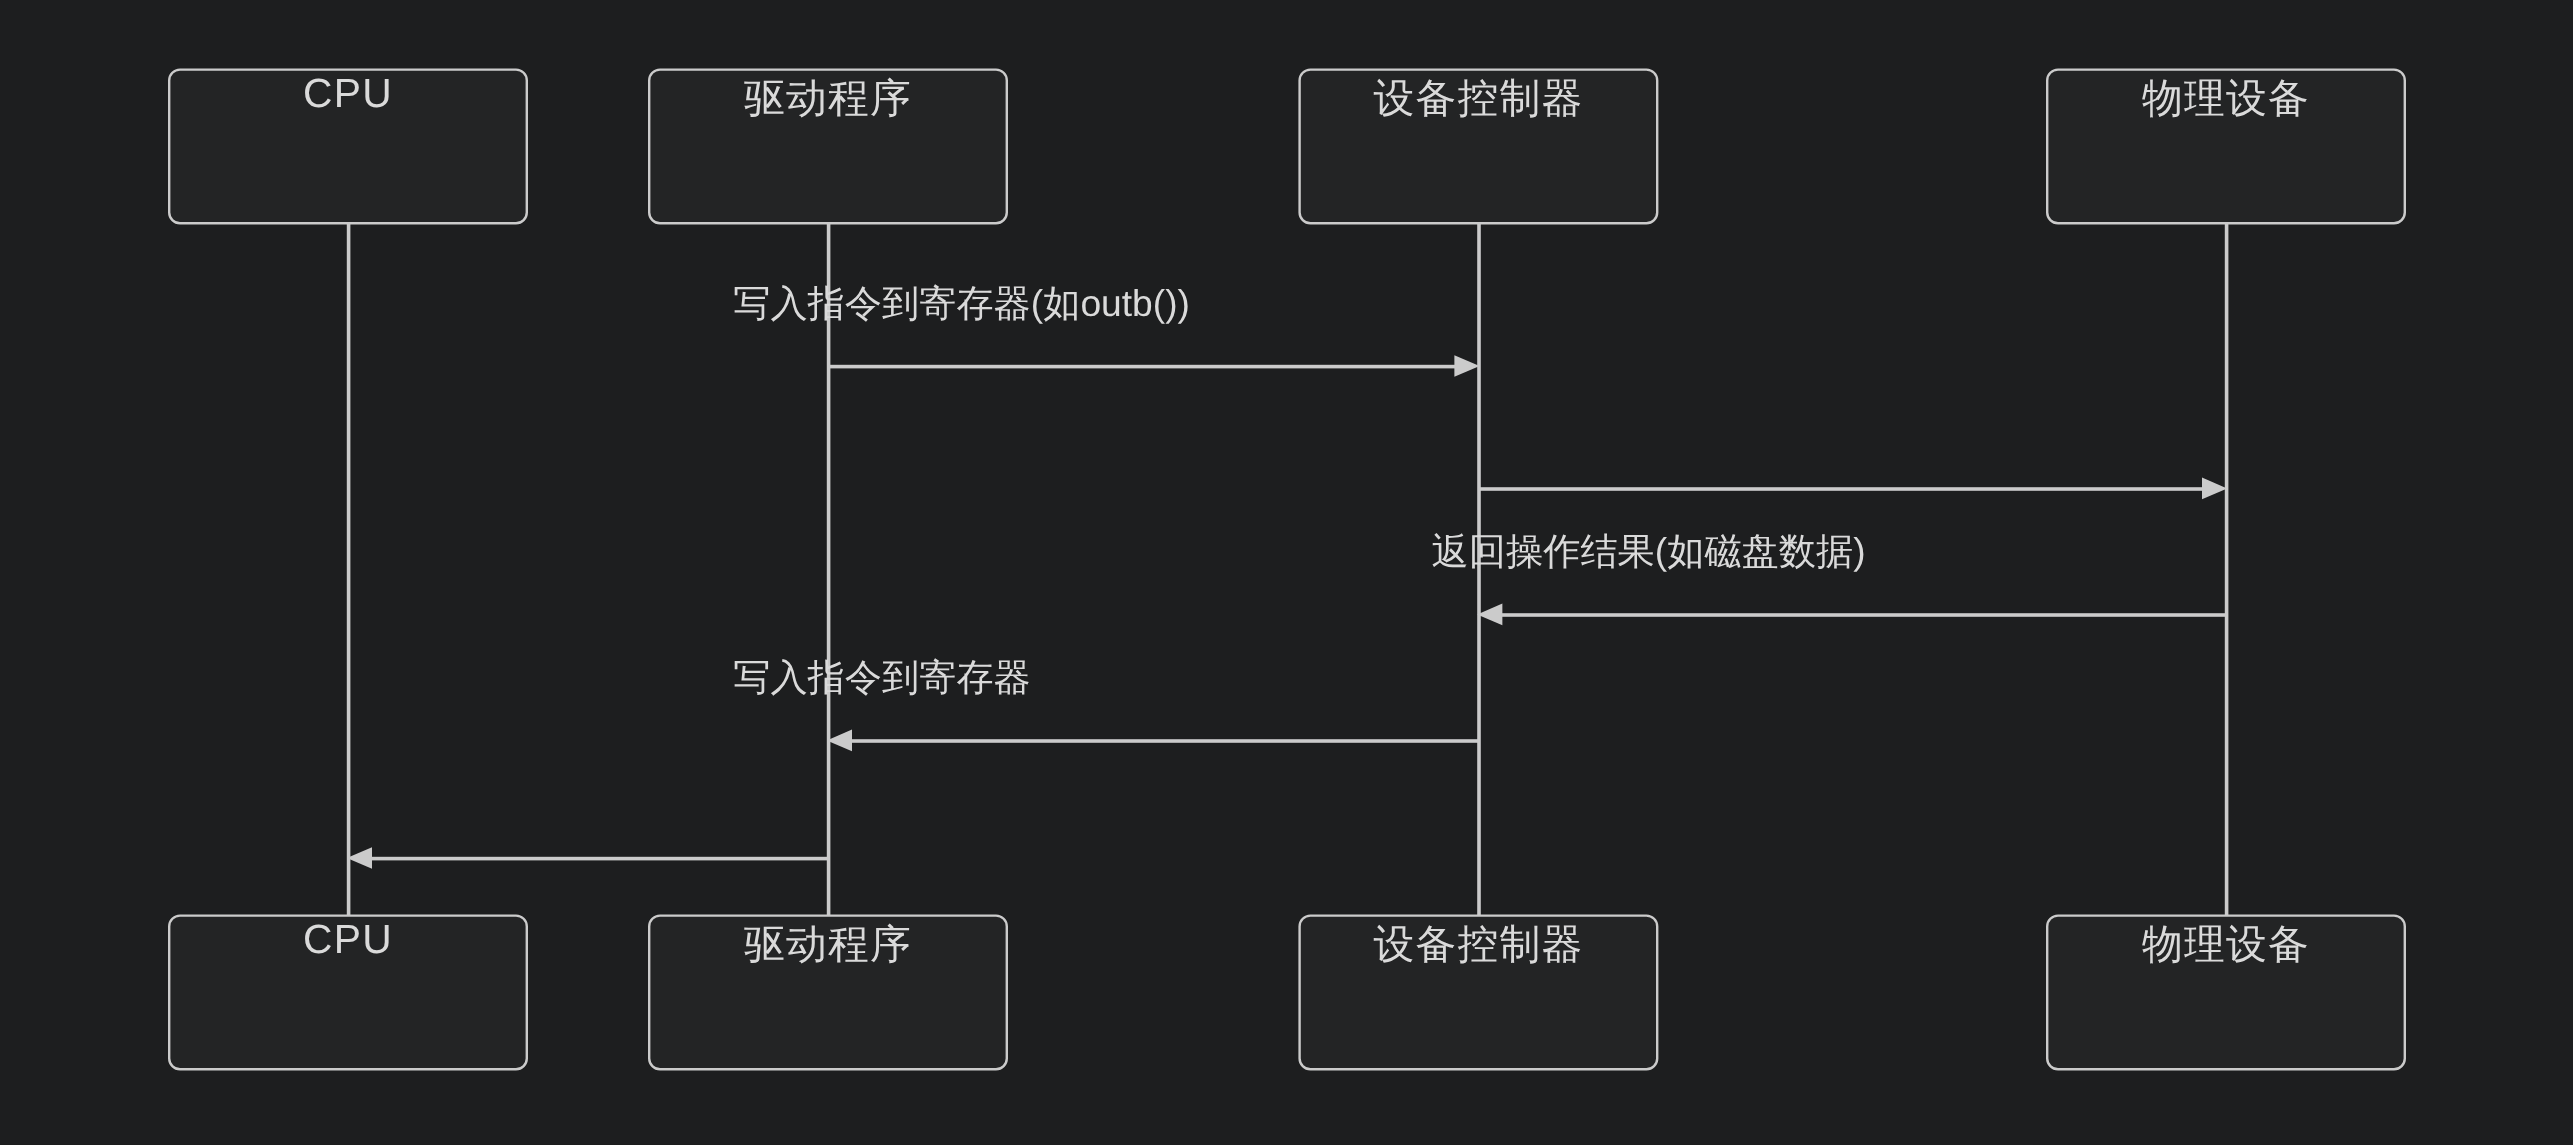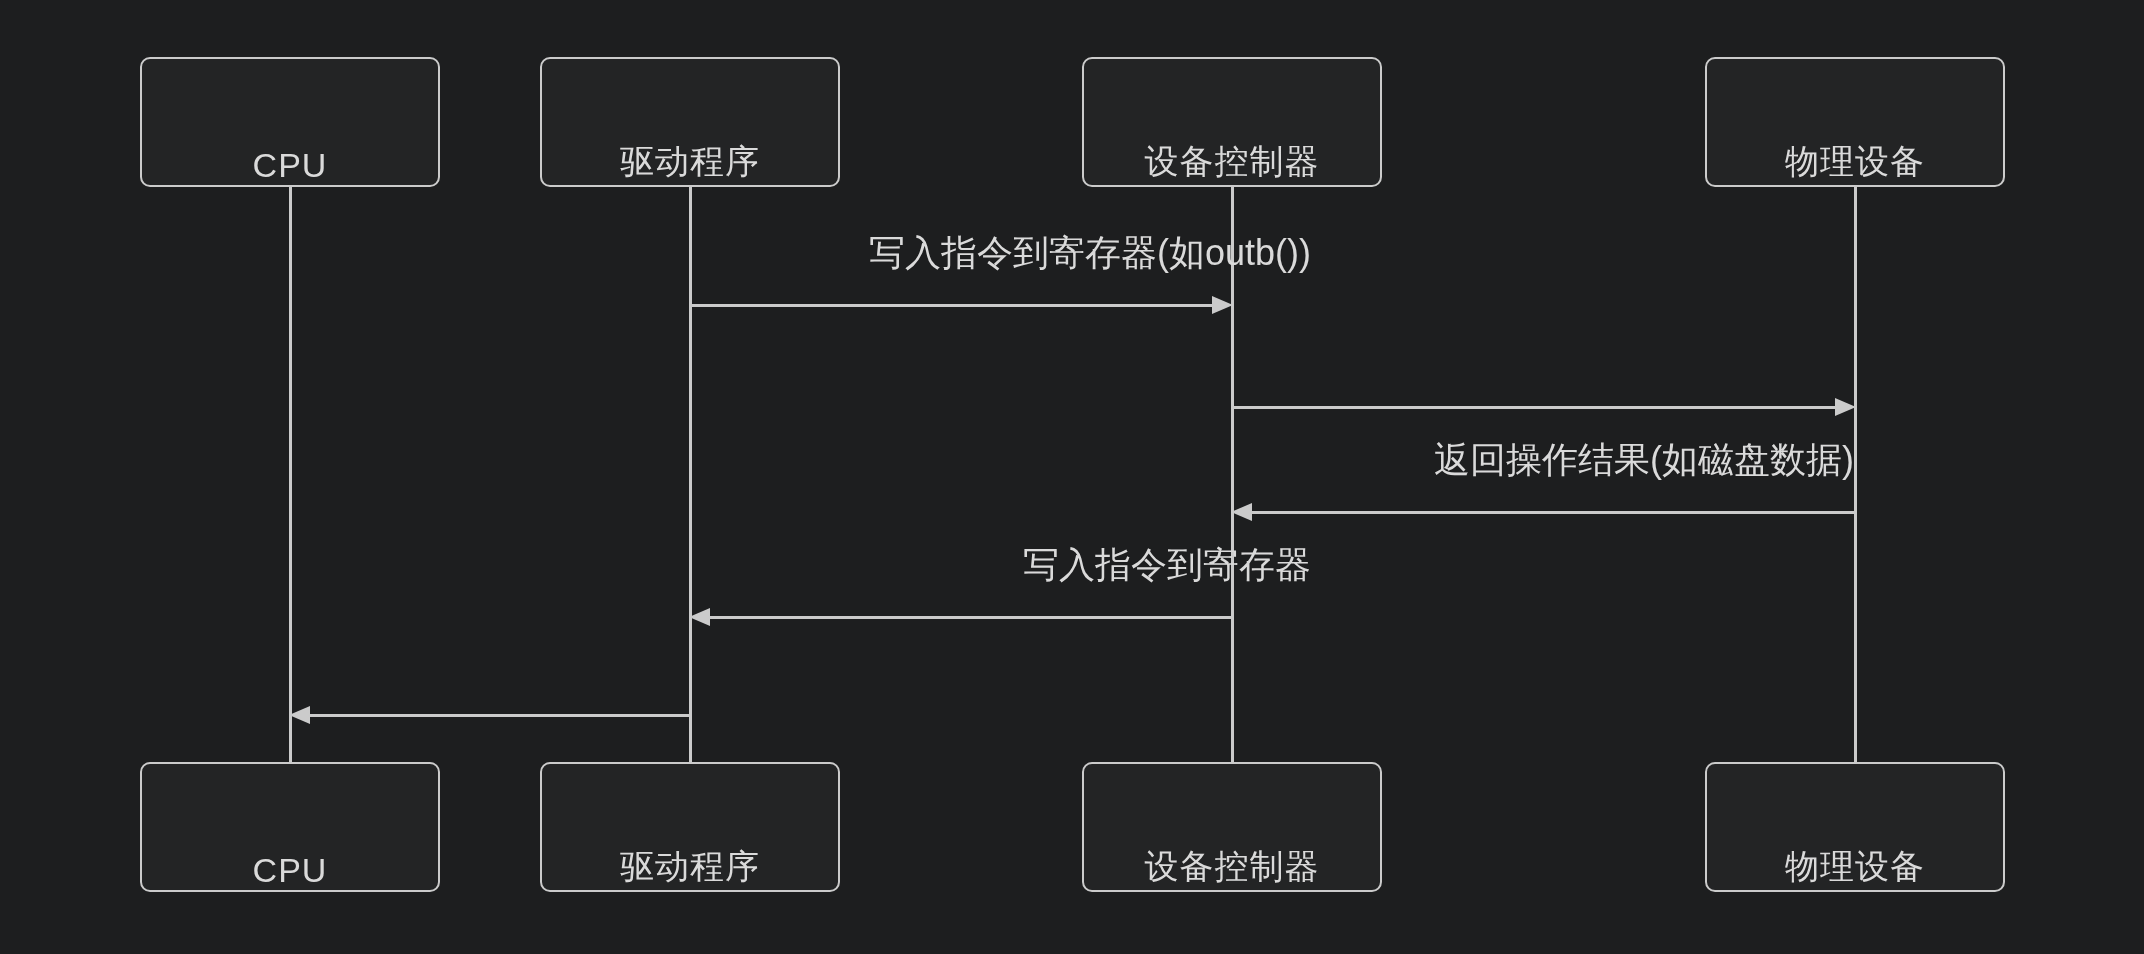--- a/index.html
+++ b/index.html
@@ -21,21 +21,21 @@
     position:absolute;
     width:3px;top:186px;height:578px;
     background:var(--stroke);
   }
   .actor{
     position:absolute;
     width:300px;height:130px;
     background:var(--box-fill);
     border:2.5px solid var(--stroke);
     border-radius:10px;
-    display:flex;align-items:flex-end;justify-content:center;
+    display:flex;align-items:flex-start;justify-content:center;
     font-size:34px;
     letter-spacing:1px;
     box-sizing:border-box;
   }
   .row-top .actor{top:57px;}
   .msg-line{
     position:absolute;height:3px;background:var(--stroke);top:-1.5px;
   }
   .msg{position:absolute;height:0;}
   .msg .line-right{left:0;right:16px;}
@@ -47,22 +47,22 @@
     border-left:21px solid var(--stroke);
   }
   .arrow-left{
     position:absolute;left:-1px;top:-9.5px;width:0;height:0;
     border-top:9px solid transparent;
     border-bottom:9px solid transparent;
     border-right:21px solid var(--stroke);
   }
   .msg-label{
     position:absolute;width:700px;
-    text-align:right;
-    font-size:36px;
+    text-align:left;
+    font-size:31px;
     line-height:36px;
     white-space:nowrap;
   }
 </style>
 </head>
 <body>
 
 <div class="canvas">
 
   <div class="lifeline" style="left:288.5px"></div>
@@ -104,21 +104,21 @@
   <div class="msg" style="left:690px;top:305px;width:542px">
     <div class="msg-line line-right"></div>
     <div class="arrow-right"></div>
   </div>
 
   <div class="msg" style="left:1232px;top:407px;width:623px">
     <div class="msg-line line-right"></div>
     <div class="arrow-right"></div>
   </div>
 
-  <div class="msg-label" style="left:1154px;top:442px">返回操作结果(如磁盘数据)</div>
+  <div class="msg-label" style="left:1193px;top:442px">返回操作结果(如磁盘数据)</div>
   <div class="msg" style="left:1232px;top:512px;width:623px">
     <div class="msg-line line-left"></div>
     <div class="arrow-left"></div>
   </div>
 
   <div class="msg-label" style="left:611px;top:547px">写入指令到寄存器</div>
   <div class="msg" style="left:690px;top:617px;width:542px">
     <div class="msg-line line-left"></div>
     <div class="arrow-left"></div>
   </div>

